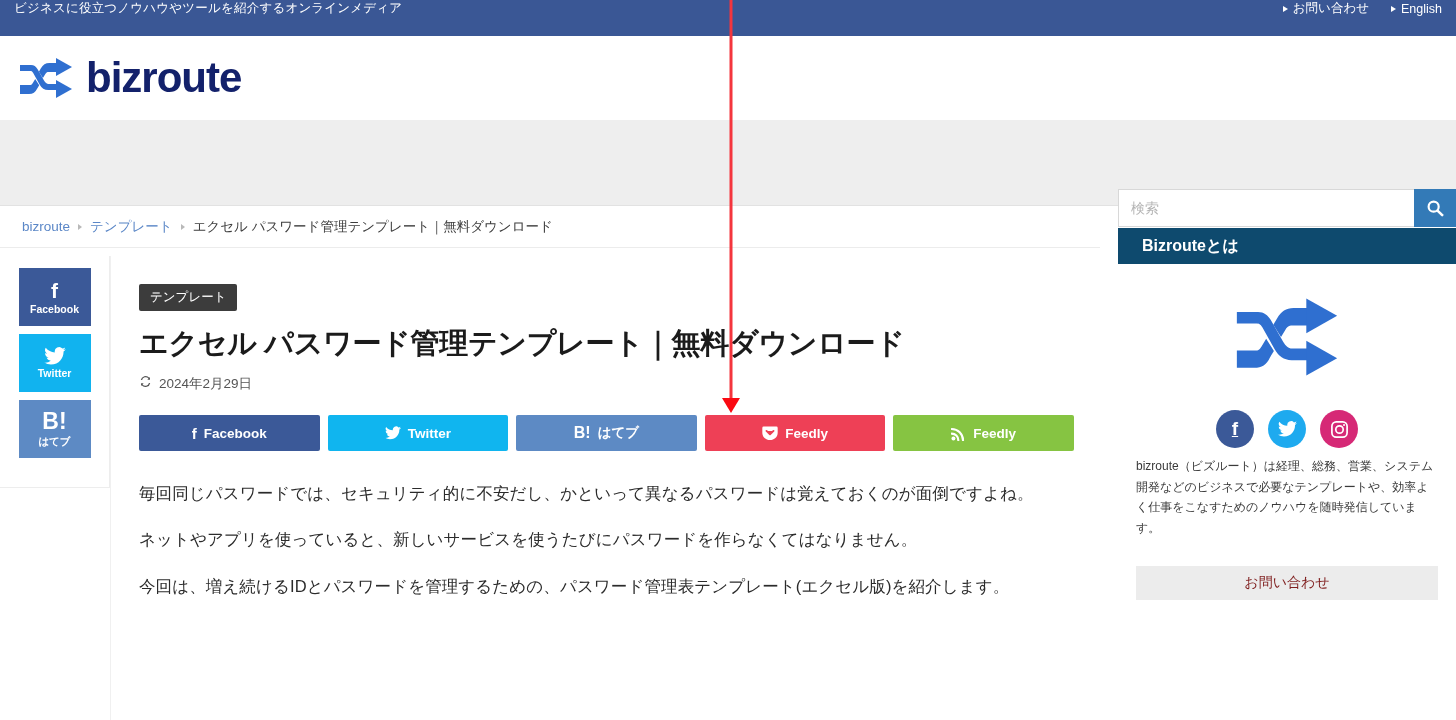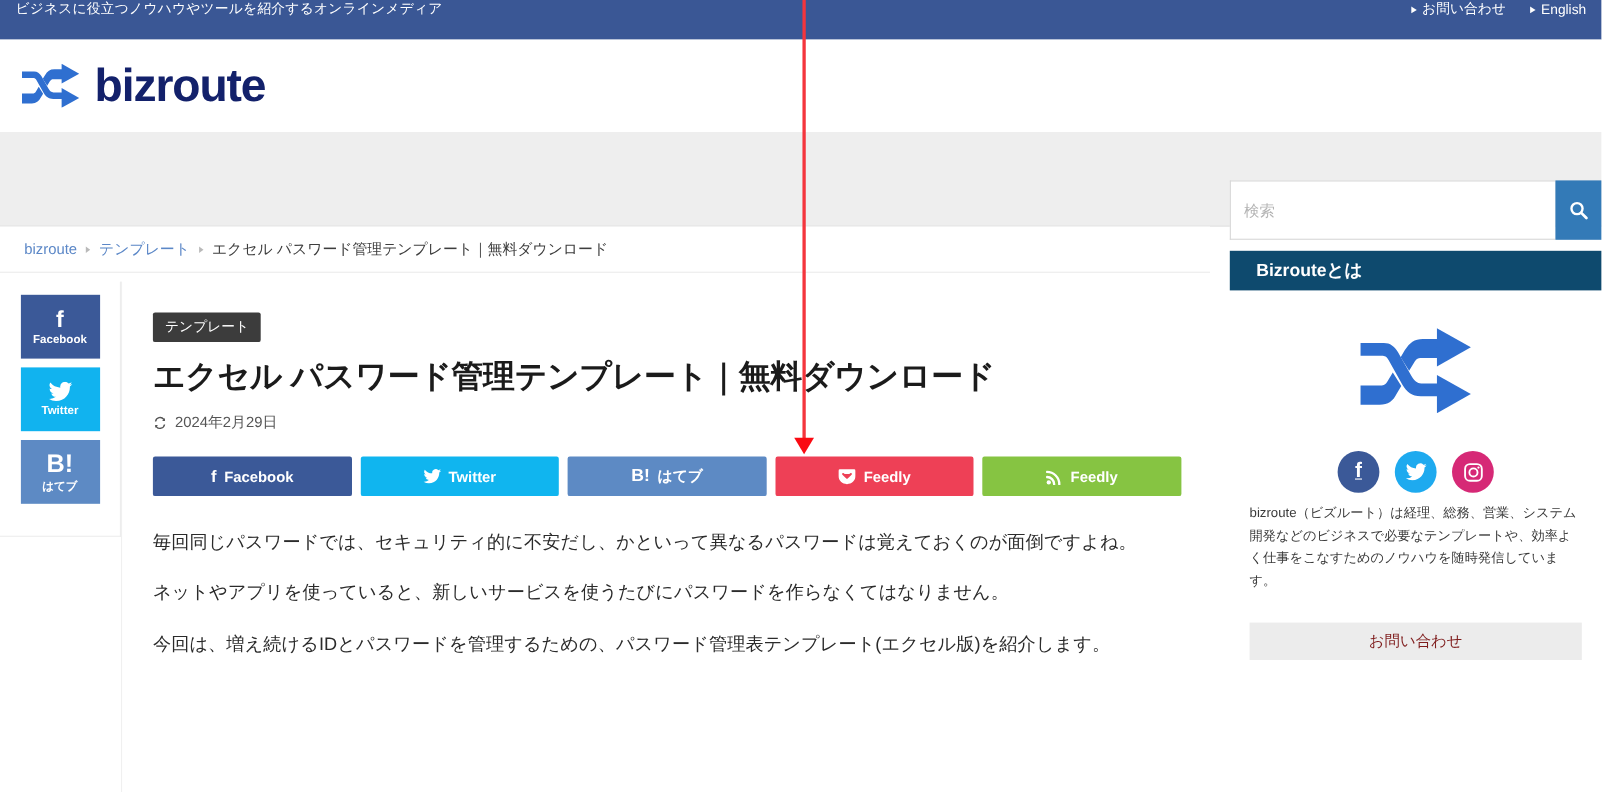--- a/index.html
+++ b/index.html
@@ -42,21 +42,21 @@
   }
 
   
   .nav-band {
     position: absolute; left: 0; top: 120px; width: 1456px; height: 86px;
     background: #eeeeee; border-bottom: 1px solid #e2e2e2;
   }
 
   
   .search-wrap {
-    position: absolute; left: 1118px; top: 164px; width: 338px; height: 54px;
+    position: absolute; left: 1118px; top: 189px; width: 338px; height: 38px;
     display: flex; z-index: 5;
   }
   .search-input {
     flex: 1; border: 1px solid #d8d8d8; border-right: none;
     background: #fff; font-size: 14px; color: #333;
     padding: 0 12px; outline: none;
     font-family: "Liberation Sans", sans-serif;
   }
   .search-input::placeholder { color: #b4b4b4; }
   .search-btn {
@@ -100,21 +100,21 @@
   .cat-badge {
     display: inline-block; background: #3c3c3c; color: #fff;
     font-size: 12.5px; padding: 5px 11px; border-radius: 2px;
   }
   .art-title {
     margin-top: 14px; font-size: 29px; font-weight: bold;
     color: #1b1b1b; line-height: 1.25; letter-spacing: -.3px;
   }
   .art-meta {
     margin-top: 14px; font-size: 13.5px; color: #555;
-    display: flex; align-items: center; gap: 7px;
+    display: flex; gap: 7px;
   }
 
   .share-row { margin-top: 22px; display: flex; gap: 8px; }
   .share-btn {
     height: 36px; flex: 1; display: flex; align-items: center;
     justify-content: center; gap: 7px; color: #fff; cursor: pointer;
     font-size: 13.5px; font-weight: bold; border: none; border-radius: 2px;
     font-family: "Liberation Sans", sans-serif;
   }
 

